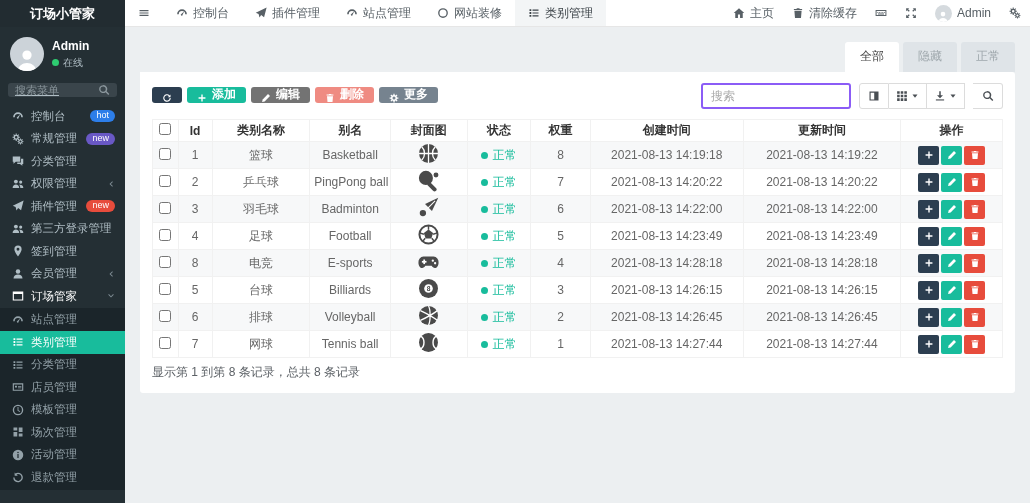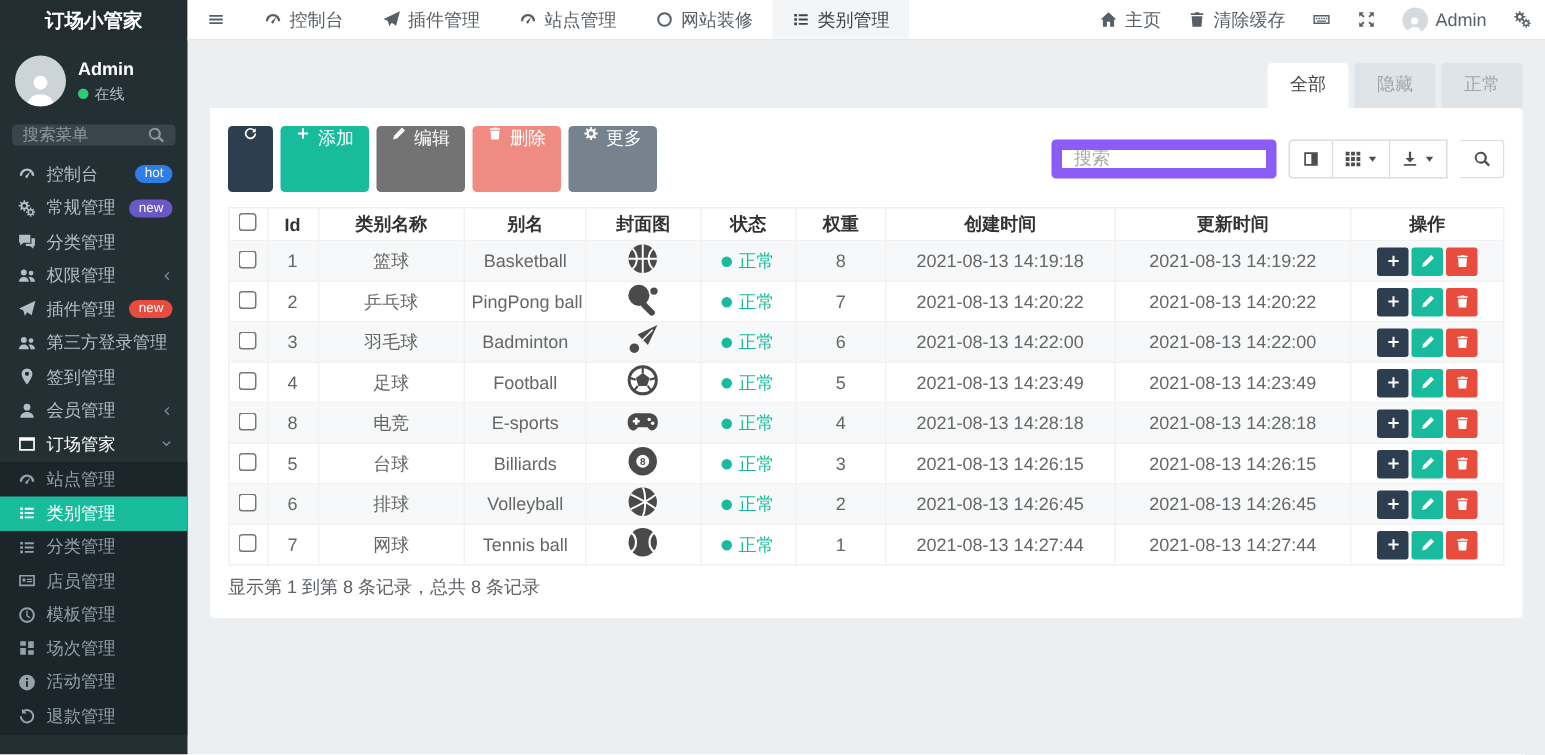--- a/index.html
+++ b/index.html
@@ -9,21 +9,21 @@
 
   
   .sidebar { width:125px; height:503px; background:#242f34; color:#b0bec5; flex:0 0 125px; display:flex; flex-direction:column;justify-content:flex-end; }
   .brand { height:27px; line-height:27px; text-align:center; color:#fff; font-weight:bold; font-size:13px; background:#222c31; }
   .userpanel { display:flex; align-items:center; gap:8px; padding:10px 10px 8px; }
   .avatar { width:34px; height:34px; border-radius:50%; background:#ccd3d9; display:flex; align-items:flex-end; justify-content:center; overflow:hidden; }
   .avatar svg { width:24px; height:24px; fill:#fff; }
   .uname { color:#fff; font-weight:bold; font-size:12px; }
   .ustatus { font-size:10px; margin-top:3px; display:flex; align-items:center; gap:4px; }
   .ustatus .dot { width:7px; height:7px; border-radius:50%; background:#2ecc71; display:inline-block; }
-  .side-search { margin:4px 8px 8px; background:#3a454b; border-radius:3px; height:14px; display:flex; align-items:center; padding:0 7px; }
+  .side-search { margin:4px 8px 8px; background:#3a454b; border-radius:3px; height:14px; display:flex; align-items:center; padding:0 7px;text-decoration:underline; }
   .side-search input { flex:1; min-width:0; background:transparent; border:none; outline:none; color:#dfe6ea; font-size:11px; }
   .side-search input::placeholder { color:#8b979d; }
   .side-search .ic { color:#8b979d; }
   .menu { flex:1; overflow:hidden; }
   .menu-item { height:22.5px; display:flex; align-items:center; gap:7px; padding:0 10px 0 12px; font-size:11.5px; cursor:pointer; }
   .menu-item.open { color:#fff; }
   .menu-item .badge { margin-left:auto; color:#fff; font-size:9px; padding:1px 6px 2px; border-radius:8px; line-height:1; }
   .menu-item .chev { margin-left:auto; color:#7f8d94; }
   .submenu { background:#1b252a; padding:1px 0; }
   .submenu-item { height:22.5px; display:flex; align-items:center; gap:7px; padding:0 12px; font-size:11.5px; color:#93a1a8; cursor:pointer; }
@@ -41,28 +41,28 @@
   .mini-avatar { width:17px; height:17px; border-radius:50%; background:#d5dade; display:flex; align-items:flex-end; justify-content:center; overflow:hidden; }
   .mini-avatar svg { width:12px; height:12px; fill:#fff; }
 
   .content { flex:1; padding:15px 15px 0; }
   .filter-tabs { display:flex; gap:4px;justify-content:flex-end; }
   .ftab { padding:6px 15px 7px; background:#dfe4e8; color:#9fa8ad; border-radius:3px 3px 0 0; cursor:pointer; }
   .ftab.active { background:#fff; color:#444; }
   .panel { background:#fff; padding:11px 12px 12px; border-radius:0 3px 3px 3px; }
 
   .toolbar { display:flex; align-items:center; margin-bottom:10px; }
-  .btn { height:44px; border:none; border-radius:3px; color:#fff; font-size:12px; display:inline-flex; align-items:flex-start; gap:5px; padding:0 10px; margin-right:5px; cursor:pointer; font-family:inherit; }
+  .btn { height:16px; border:none; border-radius:3px; color:#fff; font-size:12px; display:inline-flex; align-items:flex-end; gap:5px; padding:0 10px; margin-right:5px; cursor:pointer; font-family:inherit;font-weight:bold; }
   .btn.dark { background:#2c3e50; }
   .btn.success { background:#18bc9c; }
   .btn.success-light { background:#737373; }
   .btn.danger-light { background:#ef8b82; }
   .btn.secondary { background:#76838f; }
   .toolbar-right { margin-left:auto; display:flex; align-items:center; }
-  .tsearch { width:150px; height:26px; border:7px solid #8b5cf6; border-radius:3px; padding:0 8px; font-size:12px; outline:none; margin-right:8px; color:#ef4444; font-family:Liberation Mono, monospace; }
+  .tsearch { width:150px; height:26px; border:2px solid #8b5cf6; border-radius:3px; padding:0 8px; font-size:12px; outline:none; margin-right:8px; color:#ef4444; font-family:Liberation Sans, sans-serif; }
   .tsearch::placeholder { color:#aaa; }
   .btn-group { display:flex; }
   .wbtn { height:26px; min-width:30px; background:#fff; border:1px solid #dcdcdc; color:#4a4f54; display:inline-flex; align-items:center; justify-content:center; gap:3px; padding:0 7px; cursor:pointer; }
   .btn-group .wbtn + .wbtn { border-left:none; }
   .btn-group .wbtn:first-child { border-radius:3px 0 0 3px; }
   .btn-group .wbtn:last-child { border-radius:0 3px 3px 0; }
   .wbtn.single { border-radius:3px; margin-left:8px; }
   .caret { color:#4a4f54; }
 
   table { width:100%; border-collapse:collapse; font-size:12px; table-layout:fixed; }

